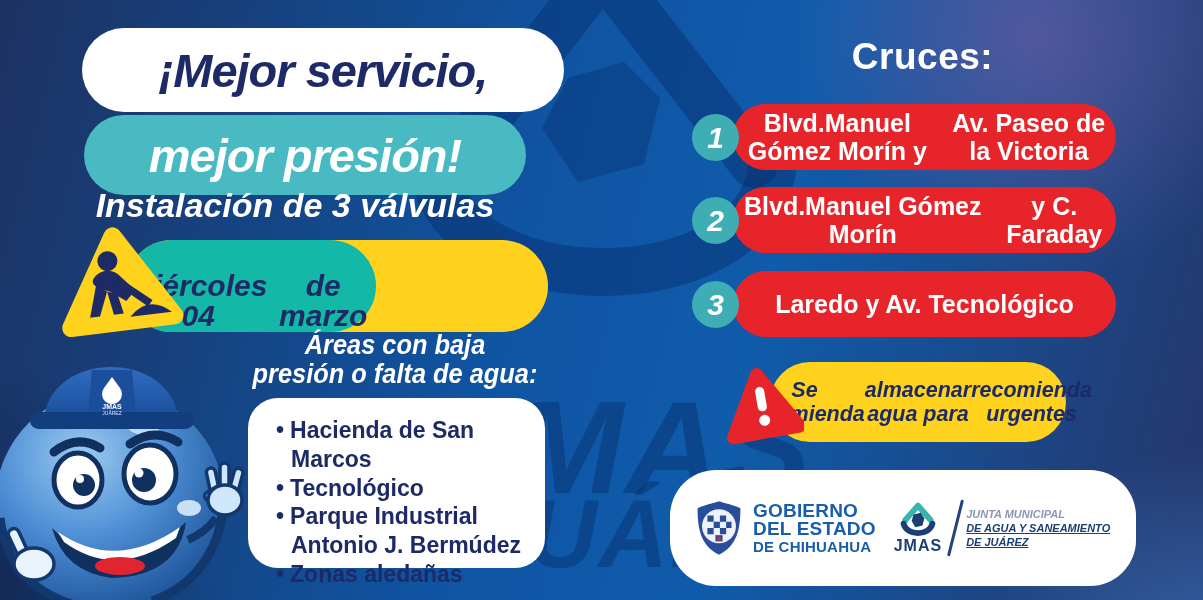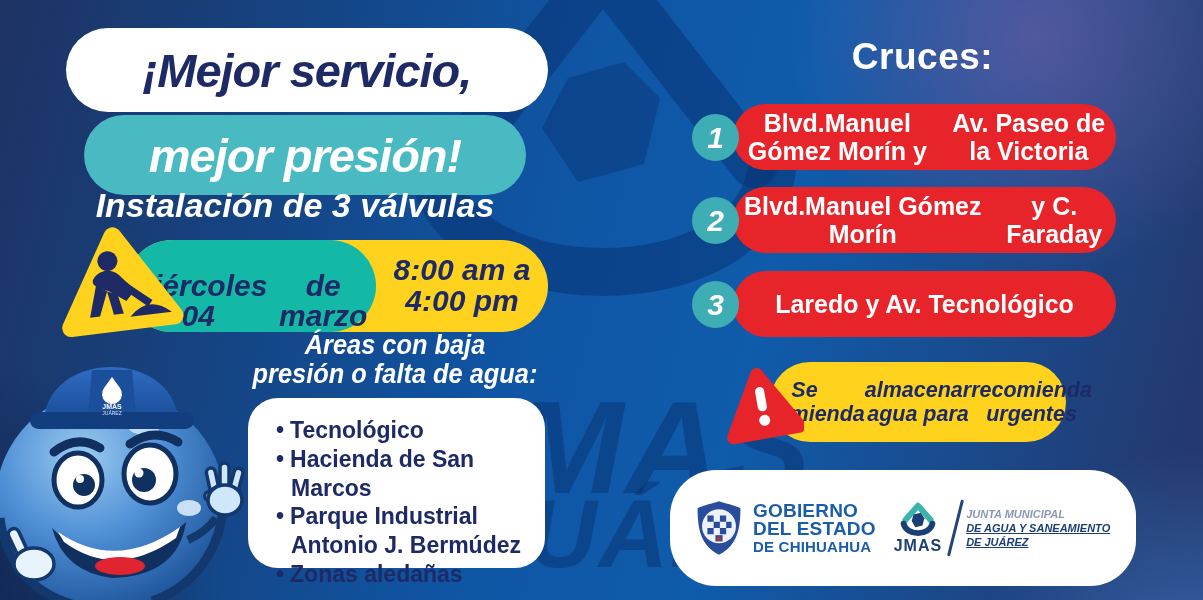--- a/index.html
+++ b/index.html
@@ -14,21 +14,21 @@
   }
   .abs{position:absolute;}
   
   .wm-drop{left:372px;top:-88px;width:462px;height:452px;z-index:1;}
   .wm-txt{z-index:1;font-style:italic;font-weight:900;color:rgba(8,44,102,.42);letter-spacing:2px;line-height:1;}
   .wm1{left:438px;top:382px;font-size:132px;}
   .wm2{left:472px;top:486px;font-size:96px;}
   
   .z2{z-index:2;}
   .pill{display:flex;align-items:center;justify-content:center;}
-  .pill-1{left:66px;top:28px;width:482px;height:84px;background:#fff;border-radius:44px;}
+  .pill-1{left:82px;top:28px;width:482px;height:84px;background:#fff;border-radius:44px;}
   .pill-1 span{font-size:47px;font-style:italic;font-weight:900;color:var(--navy,#1d2a66);letter-spacing:-1px;}
   .pill-2{left:84px;top:115px;width:442px;height:80px;background:var(--teal,#49b9c2);border-radius:40px;}
   .pill-2 span{font-size:47px;font-style:italic;font-weight:900;color:#fff;letter-spacing:-1px;}
   .subtitle{left:40px;top:186px;width:510px;text-align:center;color:#fff;font-size:34px;font-style:italic;font-weight:700;}
   .sched-pill{left:126px;top:240px;width:422px;height:92px;background:var(--yellow,#ffd21e);border-radius:46px;}
   .sched-white{position:absolute;left:0;top:0;width:250px;height:92px;background:#14b8a6;border-radius:46px;
     display:flex;flex-direction:row;align-items:flex-end;justify-content:center;}
   .sched-time{position:absolute;left:250px;right:0;top:0;bottom:0;display:flex;flex-direction:column;align-items:center;justify-content:center;}
   .sched-txt{font-size:30px;font-style:italic;font-weight:800;color:var(--navy,#1d2a66);line-height:1.02;text-align:center;}
   .roadwork{left:52px;top:224px;width:132px;height:116px;z-index:3;}
@@ -86,24 +86,20 @@
   <div class="abs z2 pill pill-2">
     <span>mejor presión!</span>
   </div>
   <div class="abs z2 subtitle">Instalación de 3 válvulas</div>
 
   <div class="abs z2 sched-pill">
     <div class="sched-white">
       <div class="sched-txt">Miércoles 04</div>
       <div class="sched-txt">de marzo</div>
     </div>
-    <div class="sched-time">
-      <div class="sched-txt">8:00 am a</div>
-      <div class="sched-txt">4:00 pm</div>
-    </div>
   </div>
   <svg class="abs roadwork" viewBox="0 0 132 116">
     <g transform="rotate(-7 66 58)">
       <path d="M 66 12 L 118 98 L 14 98 Z" fill="#ffd21e" stroke="#ffd21e" stroke-width="18" stroke-linejoin="round"></path>
       <g fill="#1d2a66" stroke="none">
         <circle cx="58" cy="36" r="10"></circle>
         <path d="M 42 52 C 50 42 64 44 70 54 L 82 68 L 72 78 L 56 66 C 46 62 38 58 42 52 Z"></path>
         <path d="M 44 58 L 34 90 L 44 90 L 54 66 Z"></path>
         <path d="M 54 66 L 58 90 L 68 90 L 64 70 Z"></path>
         <path d="M 70 56 L 98 80 L 93 86 L 66 62 Z"></path>
@@ -111,22 +107,22 @@
       </g>
     </g>
   </svg>
 
   <div class="abs z2 areas-intro">
     <div>Áreas con baja</div>
     <div>presión o falta de agua:</div>
   </div>
   <div class="abs z2 areas-card">
     <ul>
+      <li>Hacienda de San Marcos</li>
       <li>Tecnológico</li>
-      <li>Hacienda de San Marcos</li>
       <li>Parque Industrial Antonio J. Bermúdez</li>
       <li>Zonas aledañas</li>
     </ul>
   </div>
 
   <svg class="abs mascot" viewBox="0 0 266 280">
     <defs>
       <radialGradient id="mg" cx="38%" cy="30%" r="80%">
         <stop offset="0%" stop-color="#9ccbf0"></stop>
           <stop offset="45%" stop-color="#4f90d6"></stop>

